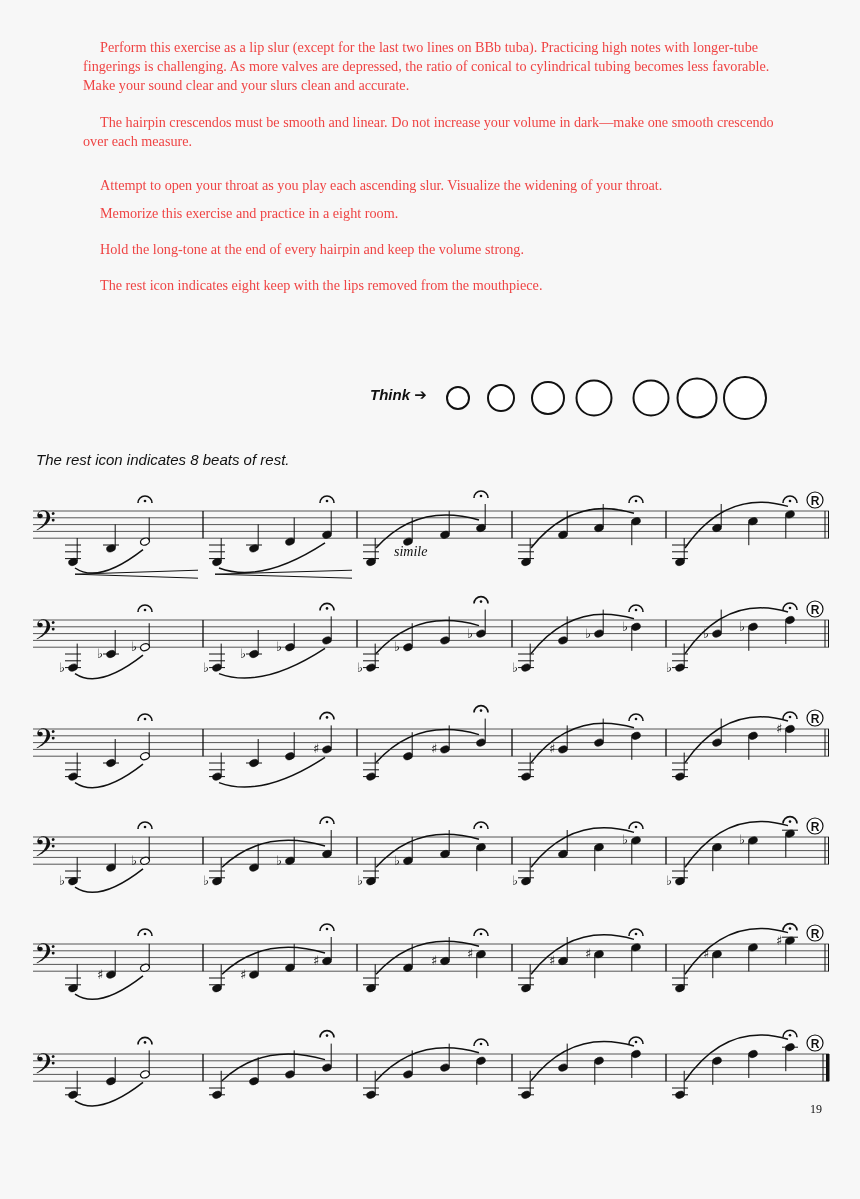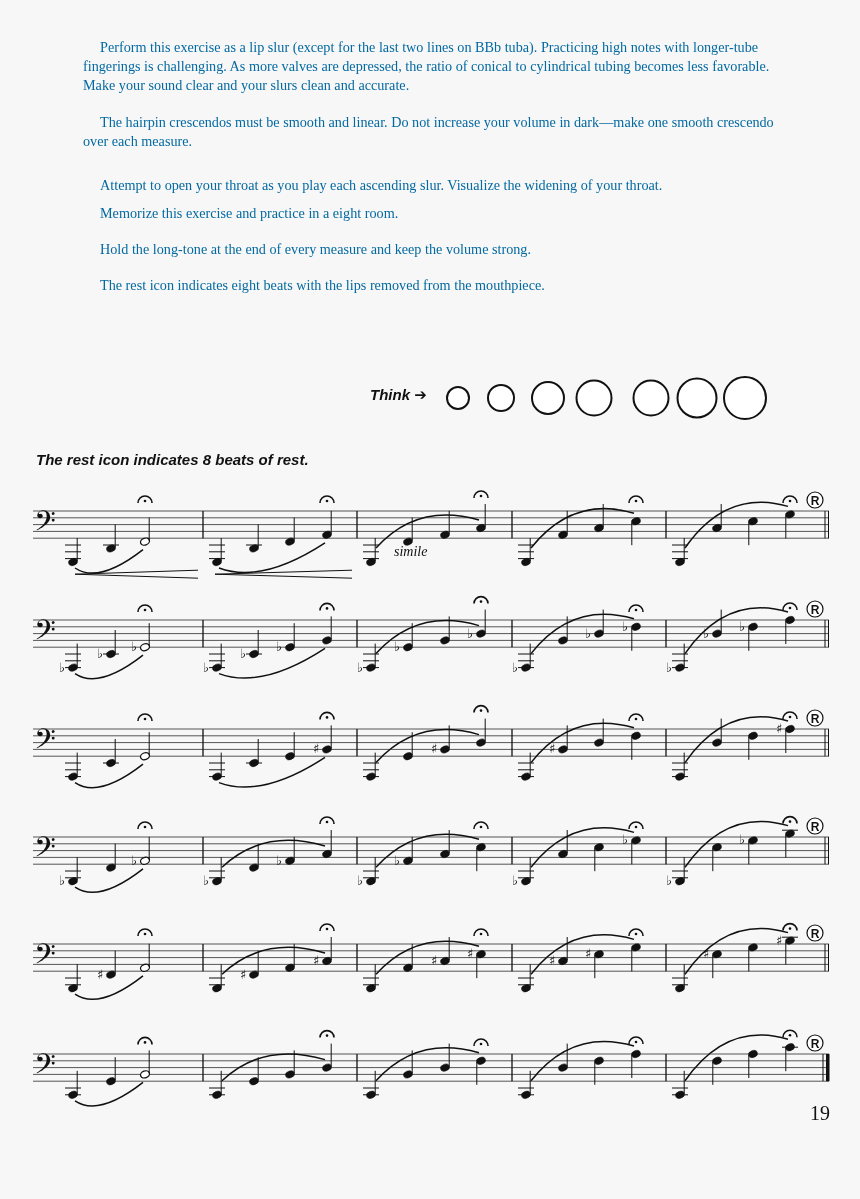--- a/index.html
+++ b/index.html
@@ -1,52 +1,52 @@
 <!DOCTYPE html>
 <html><head>
 <meta charset="utf-8">
 <style>
   html, body { margin: 0; padding: 0; background: #f7f7f7; }
   body { width: 860px; height: 1199px; position: relative; overflow: hidden; }
   .para {
     position: absolute; left: 83px; width: 700px;
     font-family: "Liberation Serif", "DejaVu Serif", serif;
-    font-size: 14.2px; line-height: 19px; color: #0369a1;
+    font-size: 14.2px; line-height: 19px; color: #ef4444;
     text-indent: 17px; margin: 0;
   }
   .think-label {
     position: absolute; left: 370px; top: 386px;
     font-family: "Liberation Sans", "DejaVu Sans", sans-serif;
     font-style: italic; font-weight: bold; font-size: 15px; color: #111;
   }
   .rest-heading {
     position: absolute; left: 36px; top: 451px;
     font-family: "Liberation Sans", "DejaVu Sans", sans-serif;
-    font-style: italic; font-weight: bold; font-size: 15px; color: #111;
+    font-style: italic; font-weight: normal; font-size: 15px; color: #111;
   }
   .page-number {
     position: absolute; left: 810px; top: 1102px;
     font-family: "Liberation Serif", "DejaVu Serif", serif;
-    font-size: 20px; color: #111;
+    font-size: 12px; color: #111;
   }
   svg#music { position: absolute; left: 0; top: 0; }
   .simile {
     font-family: "Liberation Serif", "DejaVu Serif", serif;
     font-style: italic; font-size: 14px; fill: #111;
   }
 </style>
 </head>
 <body>
 
 <p class="para" style="top:38px">Perform this exercise as a lip slur (except for the last two lines on BBb tuba). Practicing high notes with longer-tube fingerings is challenging. As more valves are depressed, the ratio of conical to cylindrical tubing becomes less favorable. Make your sound clear and your slurs clean and accurate.</p>
 <p class="para" style="top:113px">The hairpin crescendos must be smooth and linear. Do not increase your volume in dark—make one smooth crescendo over each measure.</p>
 <p class="para" style="top:176px">Attempt to open your throat as you play each ascending slur. Visualize the widening of your throat.</p>
 <p class="para" style="top:204px">Memorize this exercise and practice in a eight room.</p>
-<p class="para" style="top:240px">Hold the long-tone at the end of every measure and keep the volume strong.</p>
-<p class="para" style="top:276px">The rest icon indicates eight beats with the lips removed from the mouthpiece.</p>
+<p class="para" style="top:240px">Hold the long-tone at the end of every hairpin and keep the volume strong.</p>
+<p class="para" style="top:276px">The rest icon indicates eight keep with the lips removed from the mouthpiece.</p>
 
 <div class="think-label">Think ➔</div>
 <div class="rest-heading">The rest icon indicates 8 beats of rest.</div>
 <div class="page-number">19</div>
 
 <svg id="music" width="860" height="1199" xmlns="http://www.w3.org/2000/svg">
   <g id="think-circles">
       <circle cx="458" cy="398" r="11" fill="#fff" stroke="#111111" stroke-width="2"></circle>
       <circle cx="501" cy="398" r="13" fill="#fff" stroke="#111111" stroke-width="2"></circle>
       <circle cx="548" cy="398" r="16" fill="#fff" stroke="#111111" stroke-width="2"></circle>

